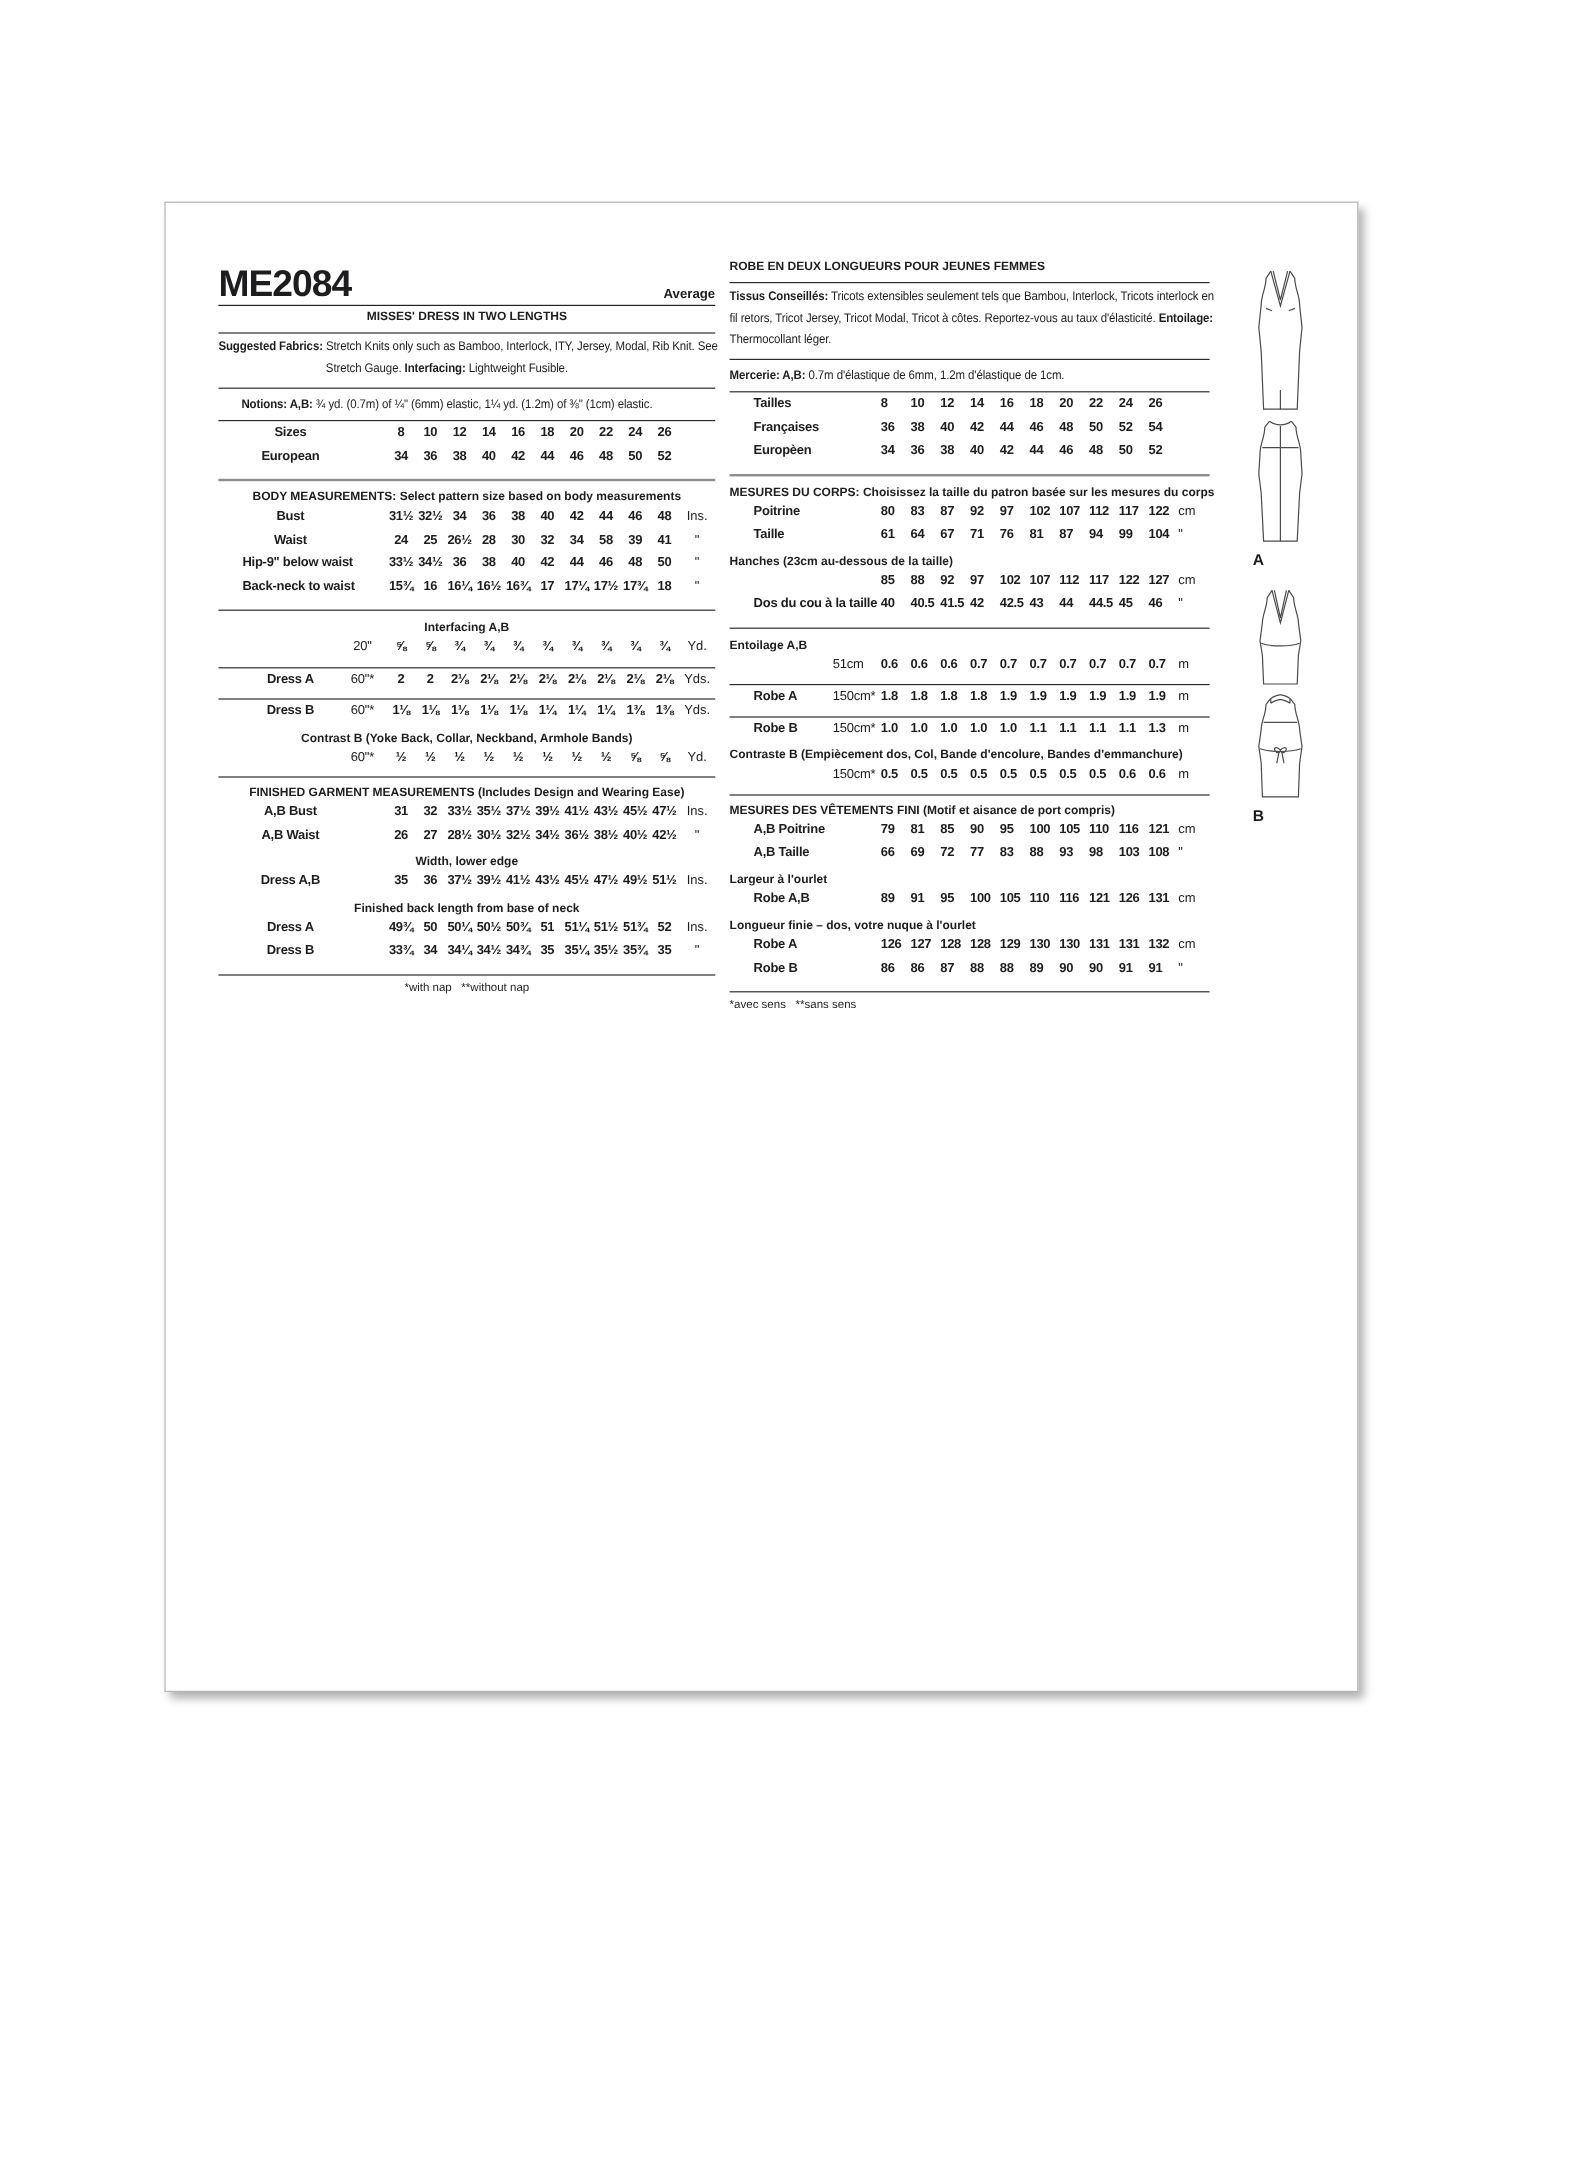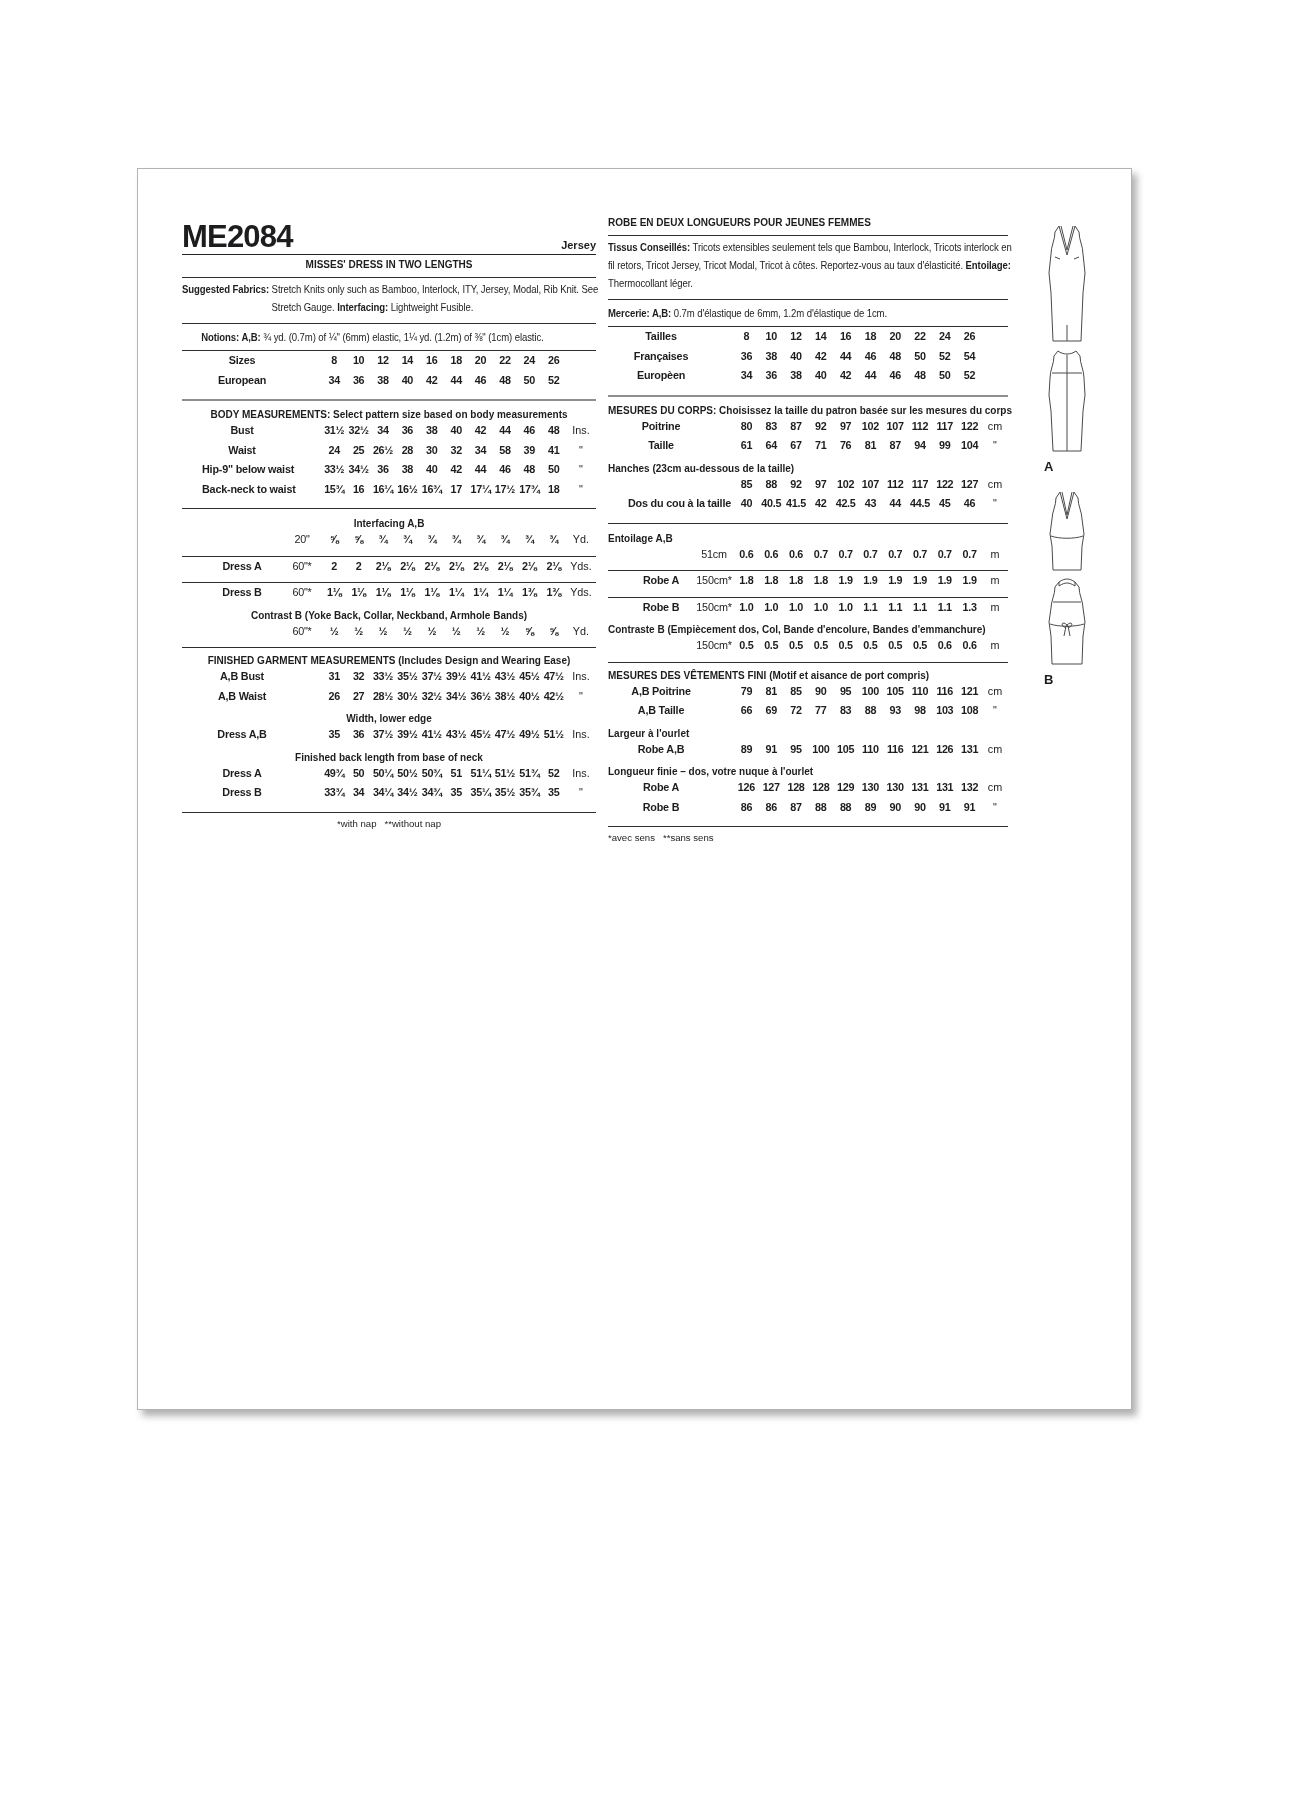--- a/index.html
+++ b/index.html
@@ -25,40 +25,40 @@
   .rich{
     font-size:10.4px;line-height:18px;margin:2px 0;white-space:nowrap;
     transform:scaleX(0.92);transform-origin:0 0;letter-spacing:-0.1px;
   }
   .rich .b{font-weight:700;}
   .rule{border:none;border-top:1.2px solid #2e2e2e;margin:3px 0;height:0;}
   .rule.gap{border-top-width:1.6px;margin:6px 0 5px;}
   .rule.thick{border-top:2.6px solid #8e8e8e;margin:6px 0 4px;}
   .trow{display:grid;height:19.5px;align-items:baseline;font-size:10.8px;margin-left:20px;}
   .col-en .trow{grid-template-columns:80px 40px repeat(10,24.4px) 1fr;}
-  .col-fr .trow{grid-template-columns:66px 40px repeat(10,24.8px) 1fr;text-align:center;}
+  .col-fr .trow{grid-template-columns:66px 40px repeat(10,24.8px) 1fr;}
   .tlabel{font-weight:700;white-space:nowrap;letter-spacing:-0.2px;}
   .tsub{white-space:nowrap;letter-spacing:-0.2px;}
   .tval{font-weight:700;white-space:nowrap;letter-spacing:-0.3px;}
   .tunit{white-space:nowrap;}
   .footnote{font-size:9.6px;font-weight:400;white-space:pre;margin-top:4px;}
   .rail{position:absolute;left:886px;top:50px;width:86px;}
   .rail svg{display:block;margin:0 auto;}
   .view-label{font-size:13px;font-weight:700;margin:4px 0 12px 20px;}
   .sk{margin-bottom:6px;}
 </style>
 </head>
 <body>
 
 <div class="page">
 
   <div class="col col-en">
     <div class="colhead">
       <span class="code">ME2084</span>
-      <span class="difficulty">Jersey</span>
+      <span class="difficulty">Average</span>
     </div>
     <div id="sections-en">
         <div class="heading">MISSES' DRESS IN TWO LENGTHS</div>
         <div class="rule"></div>
         <div class="rich"><span class="b">Suggested Fabrics:</span><span> Stretch Knits only such as Bamboo, Interlock, ITY, Jersey, Modal, Rib Knit. See</span><br><span>Stretch Gauge. </span><span class="b">Interfacing:</span><span> Lightweight Fusible.</span></div>
         <div class="rule gap"></div>
         <div class="rich"><span class="b">Notions: A,B:</span><span> ¾ yd. (0.7m) of ¼" (6mm) elastic, 1¼ yd. (1.2m) of ⅜" (1cm) elastic.</span></div>
         <div class="rule"></div>
         <div class="trow">
           <span class="tlabel">Sizes</span>

